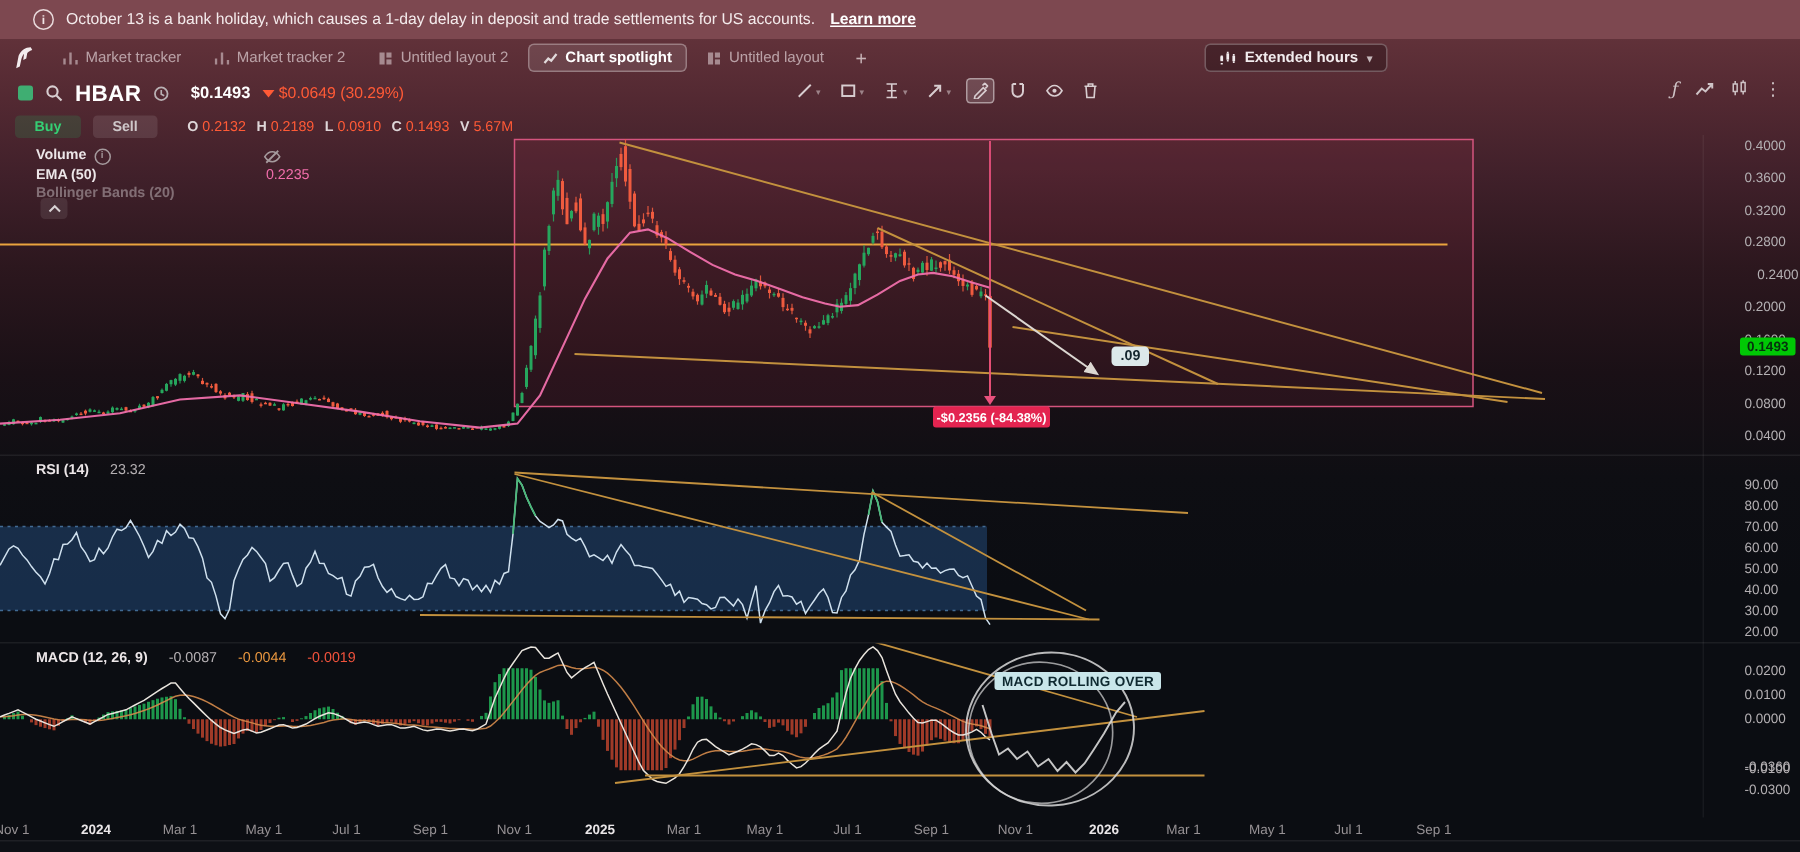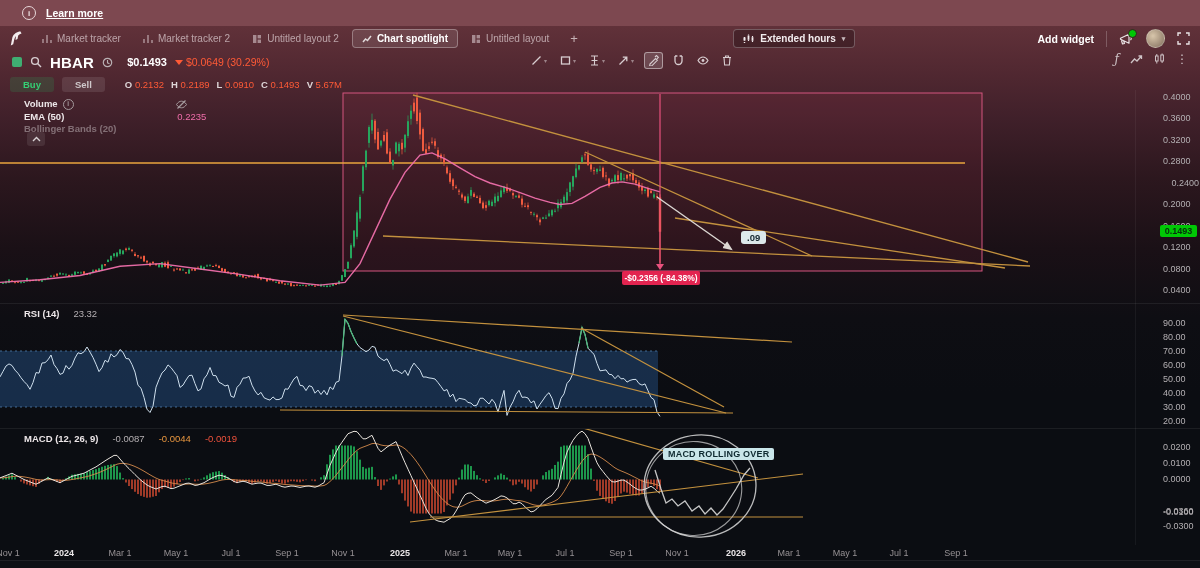--- a/index.html
+++ b/index.html
@@ -789,20 +789,21 @@
       <line x1="410" y1="522" x2="803" y2="474" stroke="#c3913e" stroke-width="1.2"></line>
       <line x1="430" y1="517" x2="803" y2="517" stroke="#c3913e" stroke-width="1.2"></line>
       <ellipse cx="700" cy="486" rx="56" ry="51" stroke="#d9d9d9" stroke-width="1.3" fill="none" opacity="0.85" transform="rotate(-4 700 486)"></ellipse>
       <ellipse cx="694" cy="489" rx="48" ry="47" stroke="#d9d9d9" stroke-width="1.1" fill="none" opacity="0.7" transform="rotate(5 700 486)"></ellipse>
       <path d="M655,470 L661,489 L666,503 L672,499 L678,506 L685,501 L692,511 L699,506 L705,514 L711,508 L717,515 L723,509 L729,500 L736,489 L744,475 L750,468" stroke="#d9d9d9" stroke-width="1.3" fill="none" opacity="0.9"></path>
     </g>
   </svg>
 
 <div class="ovl banner">
   <span class="info-dot">i</span>
+  <span>October 13 is a bank holiday, which causes a 1-day delay in deposit and trade settlements for US accounts.</span>
   <a href="#">Learn more</a>
 </div>
 
 <div class="ovl tabbar">
   <span style="margin-right:6px;display:inline-flex;">
     <svg width="13" height="15" viewBox="0 0 13 15">
         <path d="M10.5.5C7 .5 3.8 2.8 2.4 6.2L.8 14.5l2.4-1.2 1-4.6c.3-1.4.9-2.7 1.8-3.8L5.5 9l2-1 .7-3.6c.9-.9 2-1.6 3.3-2L10.5.5z" fill="#f3ecee"></path>
       </svg>
   </span>
   <div class="tab">
@@ -849,37 +850,20 @@
         <rect x="4.6" y="1.6" width="1.8" height="4.2" fill="currentColor"></rect>
         <path d="M5.5 0.5V1.6 M5.5 5.8V7" stroke="currentColor" stroke-width="1.2"></path>
         <rect x="8.6" y="3.2" width="1.8" height="3.6" fill="currentColor"></rect>
         <path d="M9.5 2V3.2 M9.5 6.8V8" stroke="currentColor" stroke-width="1.2"></path>
       </svg>
     <span>Extended hours</span>
     <span class="caret">▾</span>
   </div>
   <div style="flex:1.25"></div>
 
-  <div class="tb-right">
-    <span class="addw">Add widget</span>
-    <span class="vdiv"></span>
-    <span class="mega">
-      <svg width="15" height="14" viewBox="0 0 15 14">
-          <path d="M1.5 6.2l8.5-4v9l-8.5-4v-1z M2.5 8.5l1 3.5 2-.5-.8-2.5" stroke="#e9e2e4" stroke-width="1.2" fill="none" stroke-linejoin="round"></path>
-          <path d="M11.5 4.5c1 .7 1 2.8 0 3.6" stroke="#e9e2e4" stroke-width="1.2" fill="none"></path>
-        </svg>
-      <span class="badge"></span>
-    </span>
-    <span class="avatar"></span>
-    <span style="display:inline-flex;">
-      <svg width="13" height="13" viewBox="0 0 13 13">
-          <path d="M1 4V1h3 M9 1h3v3 M12 9v3H9 M4 12H1V9" stroke="#e9e2e4" stroke-width="1.4" fill="none"></path>
-        </svg>
-    </span>
-  </div>
 </div>
 
 <div class="ovl whead">
   <span class="linksq"></span>
   <span style="display:inline-flex;">
     <svg width="12" height="12" viewBox="0 0 12 12">
         <circle cx="5" cy="5" r="3.4" stroke="#d8ced1" stroke-width="1.4" fill="none"></circle>
         <path d="M7.6 7.6L11 11" stroke="#d8ced1" stroke-width="1.4"></path>
       </svg>
   </span>

